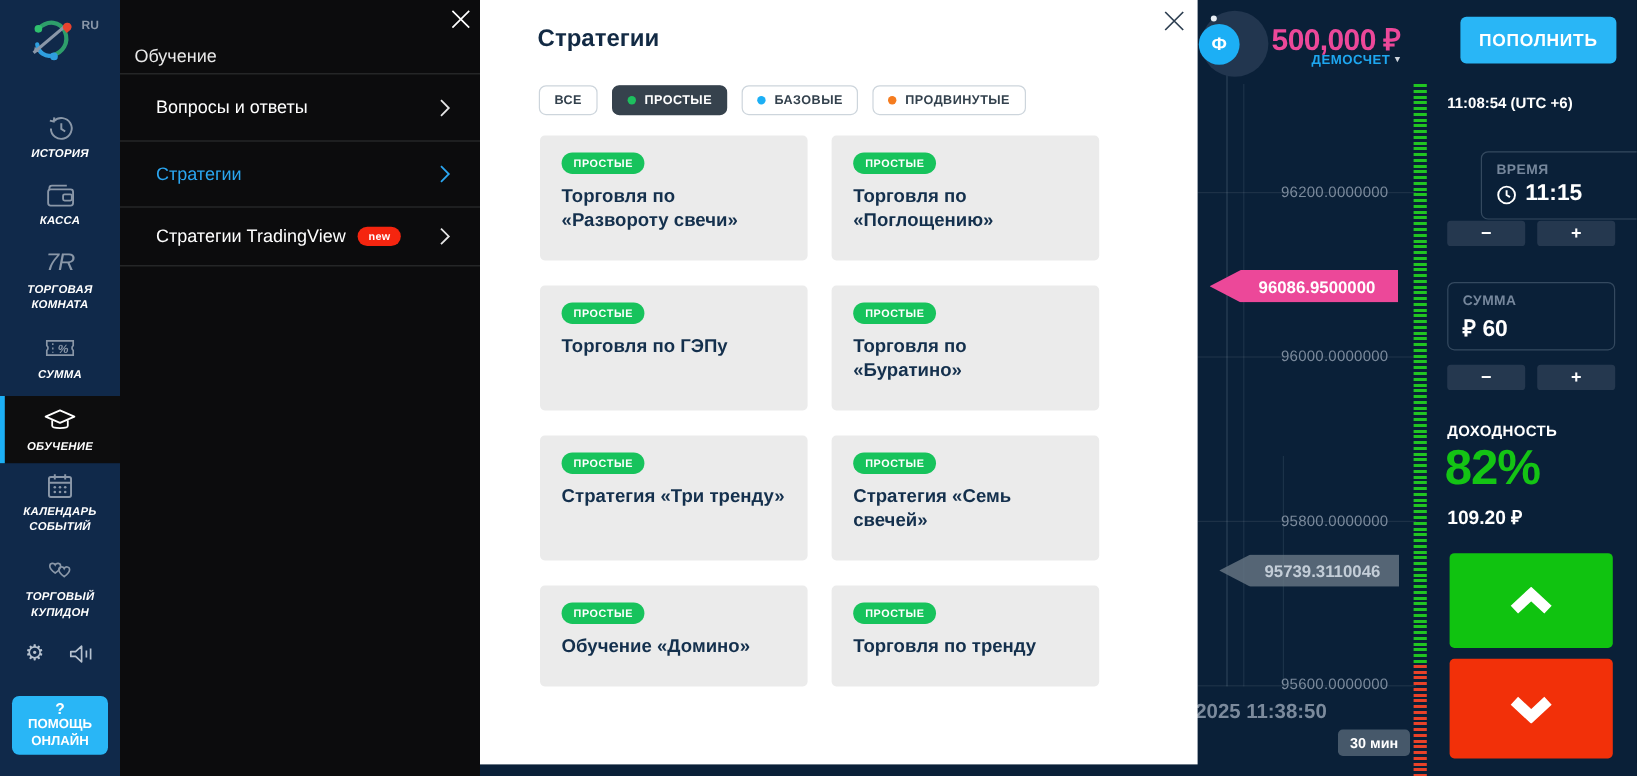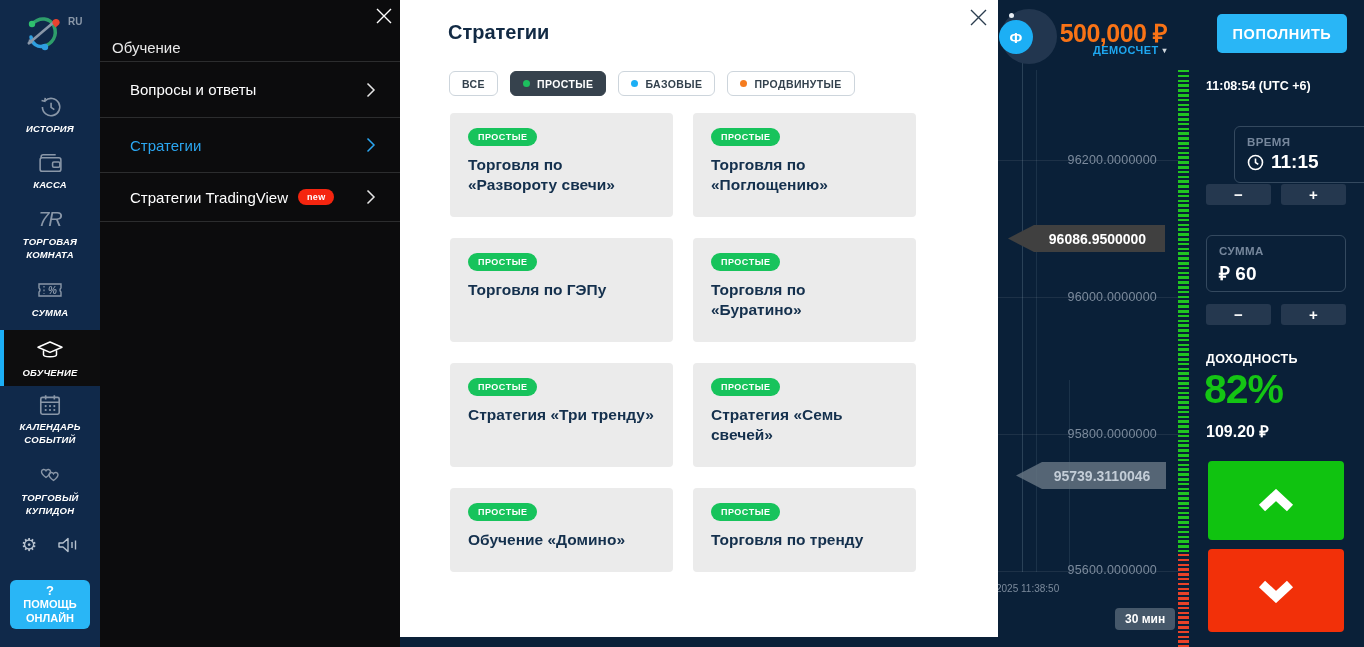--- a/index.html
+++ b/index.html
@@ -9,40 +9,40 @@
   button{font-family:"Liberation Sans",sans-serif;border:none;cursor:pointer;}
 
   
   .chart{position:absolute;inset:0;z-index:1;}
   .hgrid{position:absolute;left:998px;width:182px;height:1px;background:rgba(255,255,255,0.08);}
   .vgrid{position:absolute;width:1px;background:rgba(160,180,200,0.22);}
   .vgrid.dim{background:rgba(160,180,200,0.12);}
   .axis-label{position:absolute;right:207px;font-size:12.5px;color:#7b8a9c;letter-spacing:.2px;}
   .tag{position:absolute;height:27px;display:flex;align-items:center;justify-content:center;
        font-size:14px;font-weight:bold;}
-  .tag-current{left:1008px;top:225px;width:157px;background:#404040;color:#fff;
+  .tag-current{left:1008px;top:225px;width:157px;background:#ec4899;color:#fff;
        clip-path:polygon(0 50%,26px 0,100% 0,100% 100%,26px 100%);padding-left:22px;}
   .tag-marker{left:1016px;top:462px;width:150px;background:rgba(104,119,133,0.80);color:#c3cdd7;
        clip-path:polygon(0 50%,26px 0,100% 0,100% 100%,26px 100%);padding-left:22px;}
   .stripe{position:absolute;left:1178px;width:11px;}
   .stripe-green{top:70px;height:484px;background:repeating-linear-gradient(180deg,#21c621 0 2.5px,transparent 2.5px 4.8px);}
   .stripe-red{top:554px;height:93px;background:repeating-linear-gradient(180deg,#ea4228 0 2.5px,transparent 2.5px 4.8px);}
-  .time-axis{position:absolute;left:996px;top:583px;font-size:10px;color:#7b8a9c;}
+  .time-axis{position:absolute;left:996px;top:583px;font-size:17px;color:#7b8a9c;font-weight:bold;}
   .timeframe-badge{position:absolute;left:1115px;top:608px;padding:4px 10px;border-radius:4px;
        background:rgba(130,143,155,0.5);color:#fff;font-size:12px;font-weight:bold;}
 
   
   .avatar{position:absolute;left:1001px;top:9px;width:56px;height:55px;border-radius:50%;
        background:#22364f;z-index:2;}
   .avatar-dot{position:absolute;left:8px;top:4px;width:5px;height:5px;border-radius:50%;background:#e8eef4;}
   .avatar-circle{position:absolute;left:-2px;top:11px;width:34px;height:34px;border-radius:50%;
        background:#1caff5;color:#fff;font-size:15px;font-weight:bold;
        display:flex;align-items:center;justify-content:center;}
   .balance{position:absolute;left:1040px;top:15px;width:127px;text-align:right;z-index:2;
-       color:#f97316;font-size:25px;font-weight:bold;letter-spacing:-0.5px;}
+       color:#ec4899;font-size:25px;font-weight:bold;letter-spacing:-0.5px;}
   .account{position:absolute;left:1040px;top:44px;width:127px;text-align:right;z-index:2;
        color:#1ea7f0;font-size:11px;font-weight:bold;letter-spacing:.4px;cursor:pointer;}
   .account .caret{color:#cfd6dd;font-size:8px;margin-left:4px;vertical-align:1px;}
   .deposit{position:absolute;left:1217px;top:14px;width:130px;height:39px;border-radius:5px;z-index:2;
        background:#29b6f6;color:#fff;font-size:14.5px;font-weight:bold;letter-spacing:.6px;}
 
   
   .tp{position:absolute;z-index:2;}
   .clock{left:1206px;top:79px;color:#fff;font-size:12.5px;font-weight:bold;}
   .box{left:1206px;width:140px;height:57px;border:1px solid #34495f;border-radius:6px;

